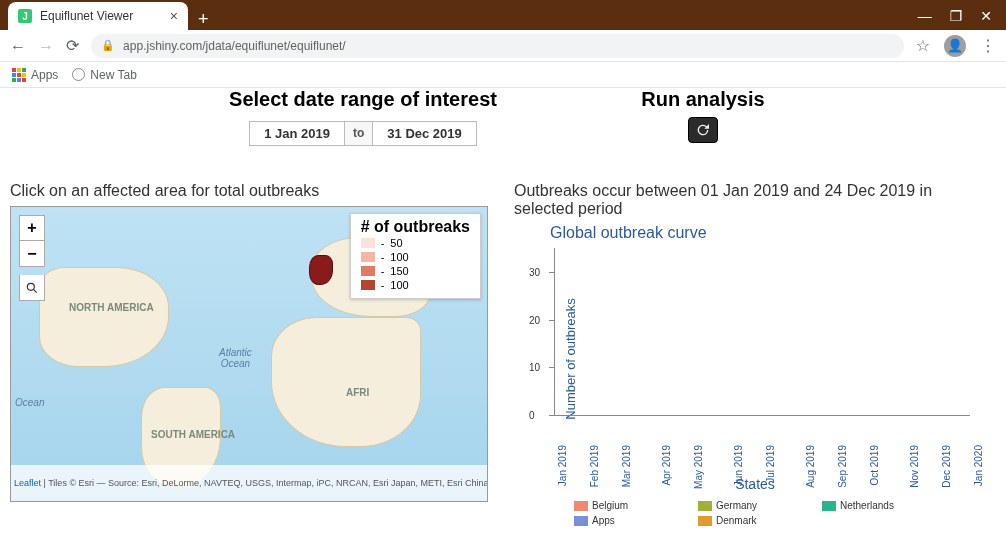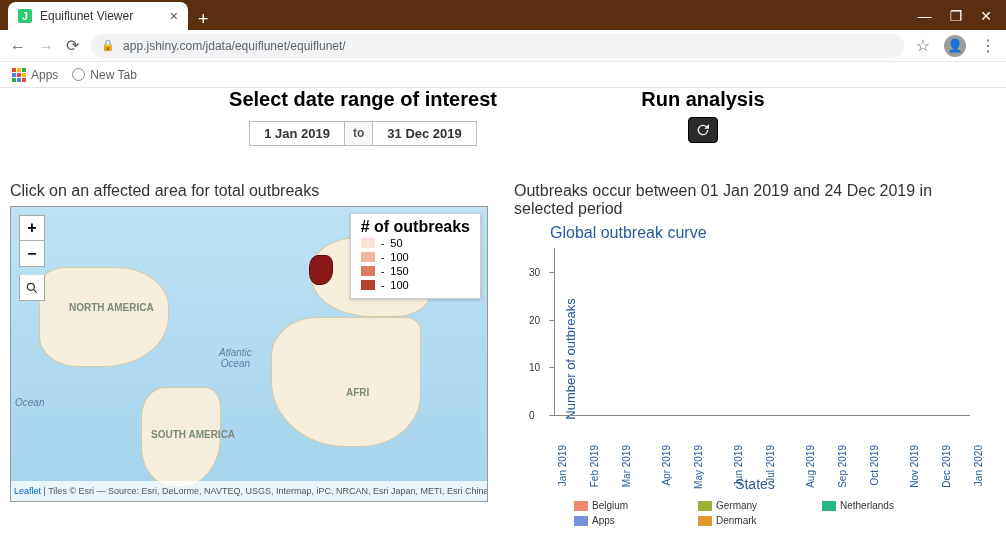--- a/index.html
+++ b/index.html
@@ -54,21 +54,21 @@
   .map-btn { width:26px; height:26px; background:#fff; border:1px solid #aaa; display:flex; align-items:center; justify-content:center; font-weight:bold; font-size:16px; cursor:pointer;}
   .map-btn + .map-btn { border-top:none; }
   .map-search-btn { margin-top:8px; border:1px solid #aaa;}
   .legend { position:absolute; top:6px; right:6px; background:#fff; border:1px solid #ccc; padding:4px 10px 6px 10px; font-size:11px; box-shadow:0 1px 3px rgba(0,0,0,0.2);}
   .legend .title { font-weight:bold; margin-bottom:0; font-size:16px;}
   .legend-row { display:flex; align-items:center; gap:6px; line-height:14px;}
   .legend-sw { width:14px; height:10px;}
   .map-label { position:absolute; font-size:10px; color:#7a8a7a; font-weight:bold;}
   .landmass { position:absolute; background:#f5eedc; border:1px solid #d4c9a8;}
   .ocean-label { position:absolute; font-size:10px; font-style:italic; color:#5a7fa0;}
-  .attrib { position:absolute; bottom:0; left:0; right:0; background:rgba(255,255,255,0.75); font-size:9px; color:#555; padding:5px 3px; white-space:nowrap; overflow:hidden;}
+  .attrib { position:absolute; bottom:0; left:0; right:0; background:rgba(255,255,255,0.75); font-size:9px; color:#555; padding:13px 3px; white-space:nowrap; overflow:hidden;}
   .attrib a { color:#0066cc; text-decoration:none;}
   
   
   .chart-wrap { margin-top: 2px; }
   .chart-title { color: #2a5a9a; font-size: 16px; margin: 2px 0 2px 36px; }
   .chart { position: relative; width: 460px; height: 230px; }
   .y-axis-label { position:absolute; left:-4px; top:50%; transform: translateY(-50%) rotate(-90deg); transform-origin:center; color:#2a5a9a; font-size:13px; white-space:nowrap;}
   .plot { position:absolute; left:40px; top:4px; right:4px; bottom:58px; border-left:1px solid #888; border-bottom:1px solid #888;}
   .y-tick { position:absolute; left:-6px; width:6px; border-top:1px solid #888;}
   .y-tick-lbl { position:absolute; left:-26px; font-size:10px; color:#333; transform:translateY(-50%);}

